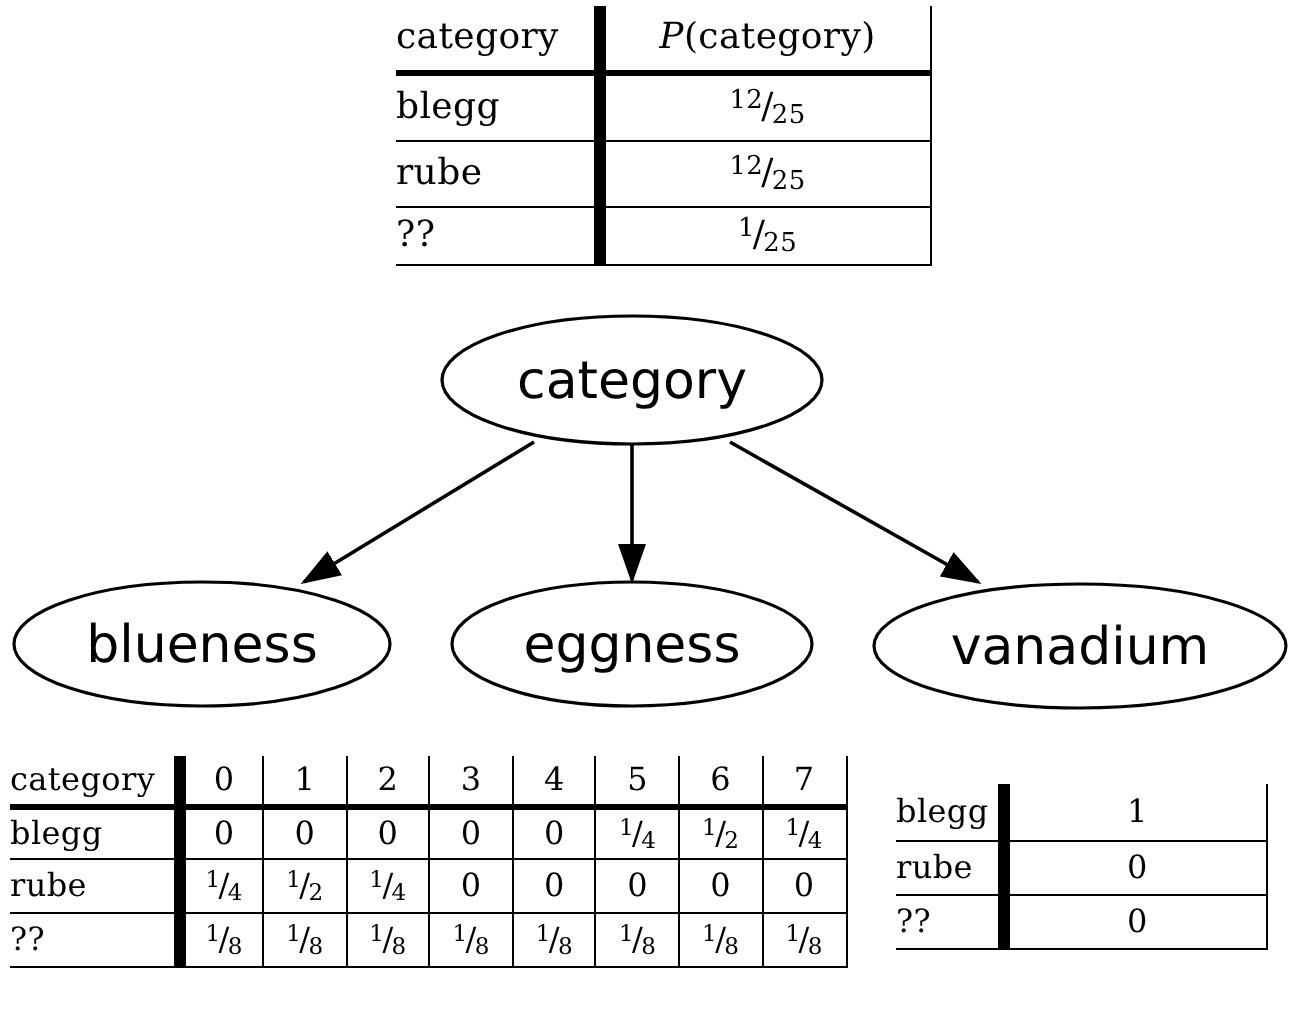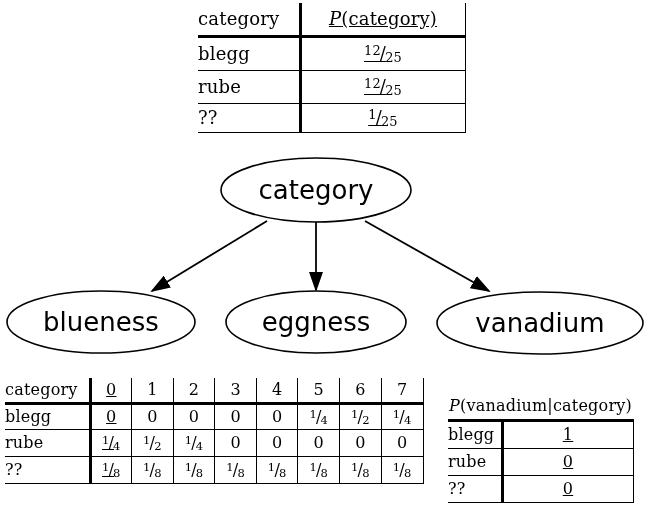--- a/index.html
+++ b/index.html
@@ -12,21 +12,21 @@
     font-family:"DejaVu Sans", sans-serif;
     font-size:26px;fill:#000;
   }
   table.tbl{
     position:absolute;border-collapse:collapse;table-layout:fixed;
     color:#000;letter-spacing:0.2px;
   }
   table.tbl td{padding:0;vertical-align:middle;white-space:nowrap;}
   .left{text-align:left;padding-left:9px;}
   .ctr{text-align:center;}
-  .bL3{border-left:3px solid #000000;text-decoration:underline;}
+  .bL3{border-left:6px solid #000000;}
   .bL1{border-left:1px solid #000;}
   .bR1{border-right:1px solid #000;}
   .bB3{border-bottom:3px solid #000;}
   .bB1{border-bottom:1px solid #000;}
   .prior{left:198px;top:3px;width:267px;font-size:18px;}
   .score{left:5px;top:378px;width:418px;font-size:16px;}
   .vana{left:448px;top:392px;width:185px;font-size:16px;}
   .tbl i{font-family:"DejaVu Serif", serif;font-style:italic;}
   .frac sup{font-size:0.72em;vertical-align:0.38em;line-height:0;}
   .frac sub{font-size:0.72em;vertical-align:-0.18em;line-height:0;}
@@ -141,23 +141,20 @@
   </tr>
 </tbody>
   </table>
 
 <table class="tbl vana">
   <colgroup>
       <col style="width:54px">
       <col style="width:131px">
     </colgroup>
   <tbody>
-      <tr style="height:28px">
-    <td colspan="2" class="ctr bB3"><i>P</i>(vanadium|category)</td>
-  </tr>
   <tr style="height:28px">
     <td class="left bB1">blegg</td>
     <td class="ctr bB1 bL3 bR1">1</td>
   </tr>
   <tr style="height:27px">
     <td class="left bB1">rube</td>
     <td class="ctr bB1 bL3 bR1">0</td>
   </tr>
   <tr style="height:27px">
     <td class="left bB1">??</td>

